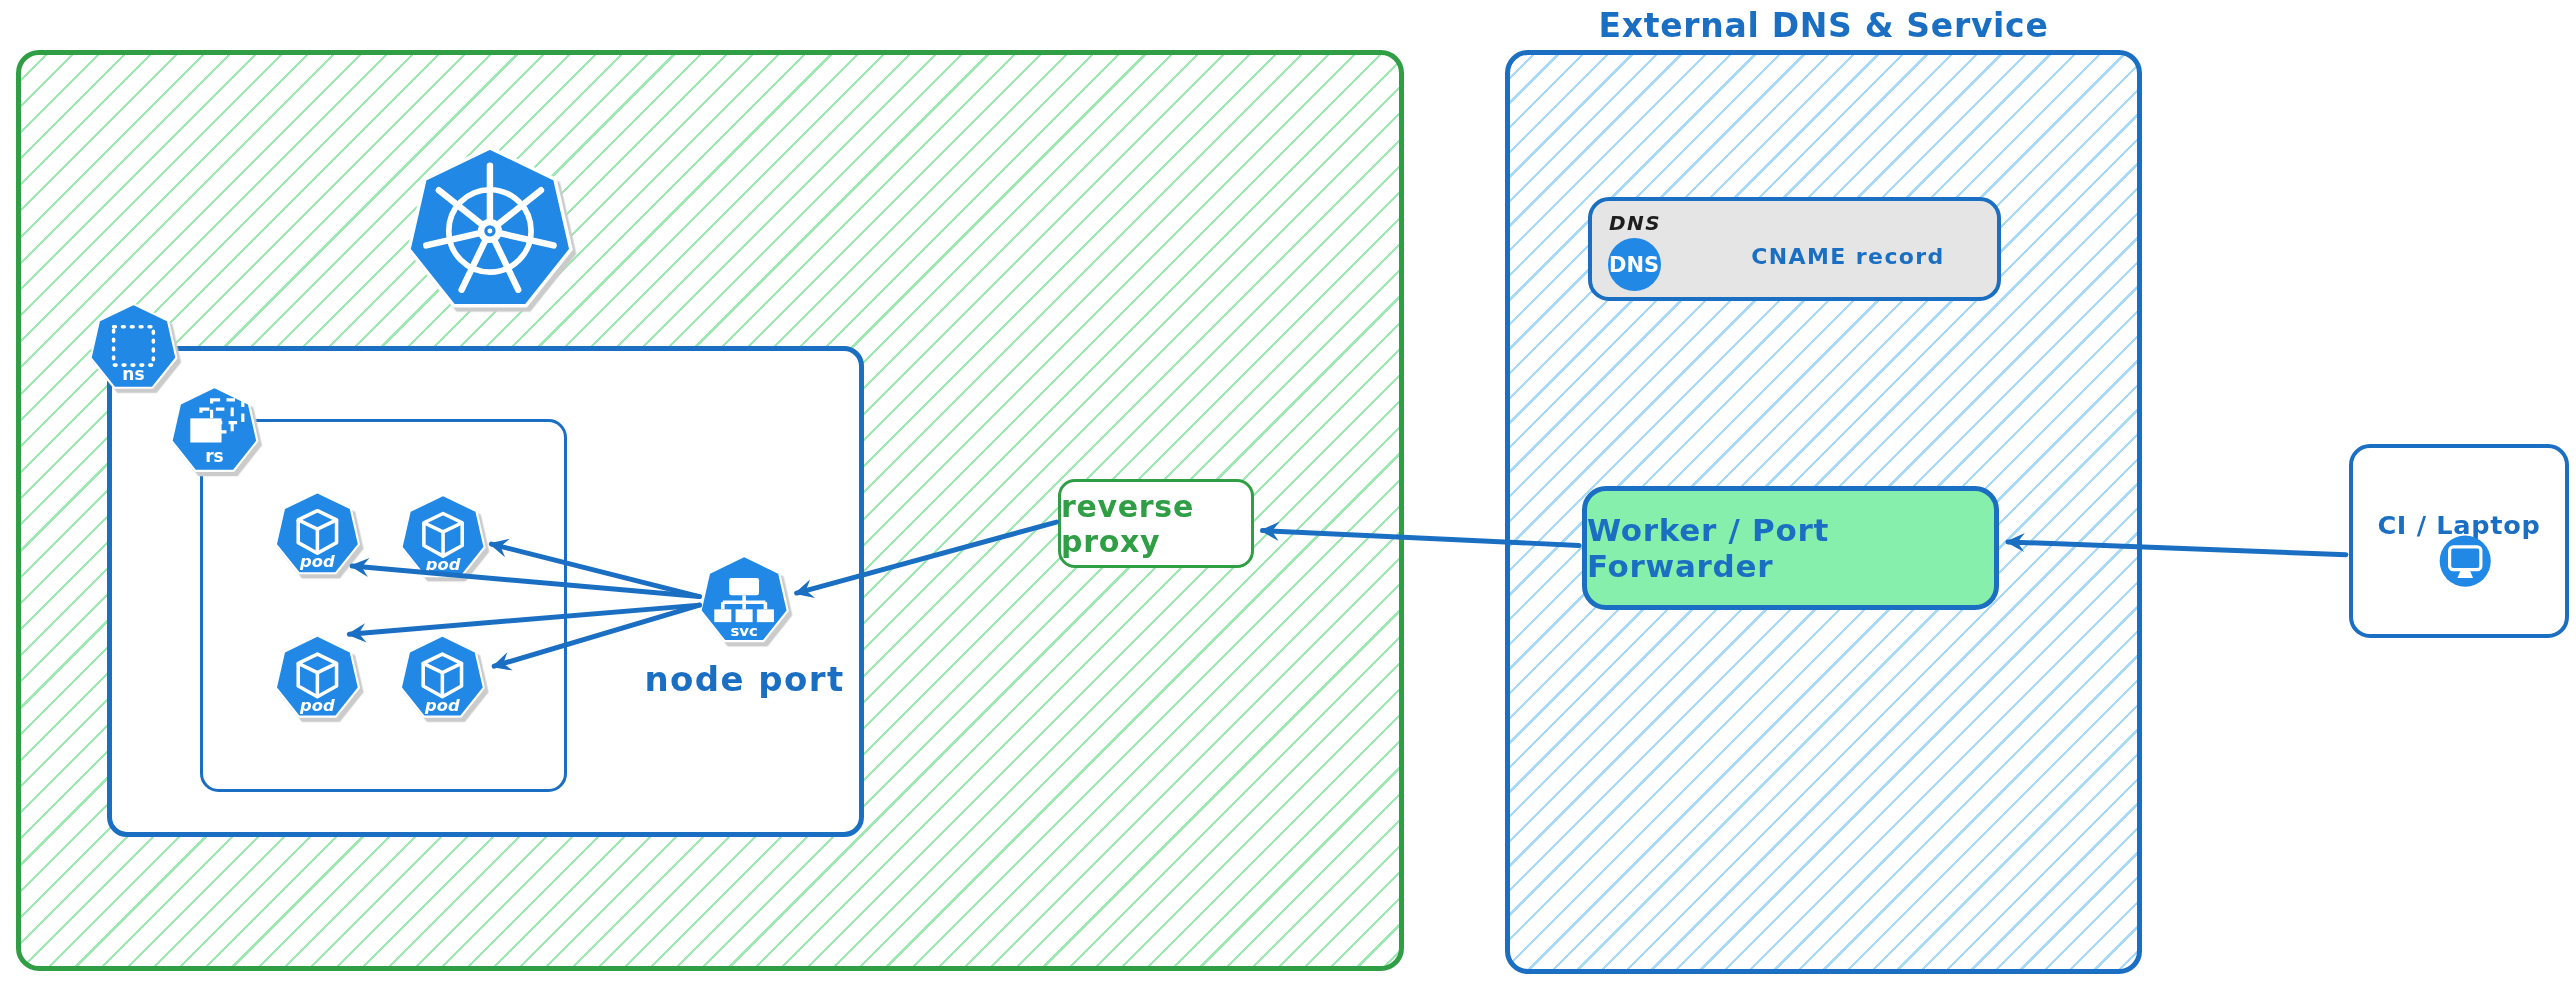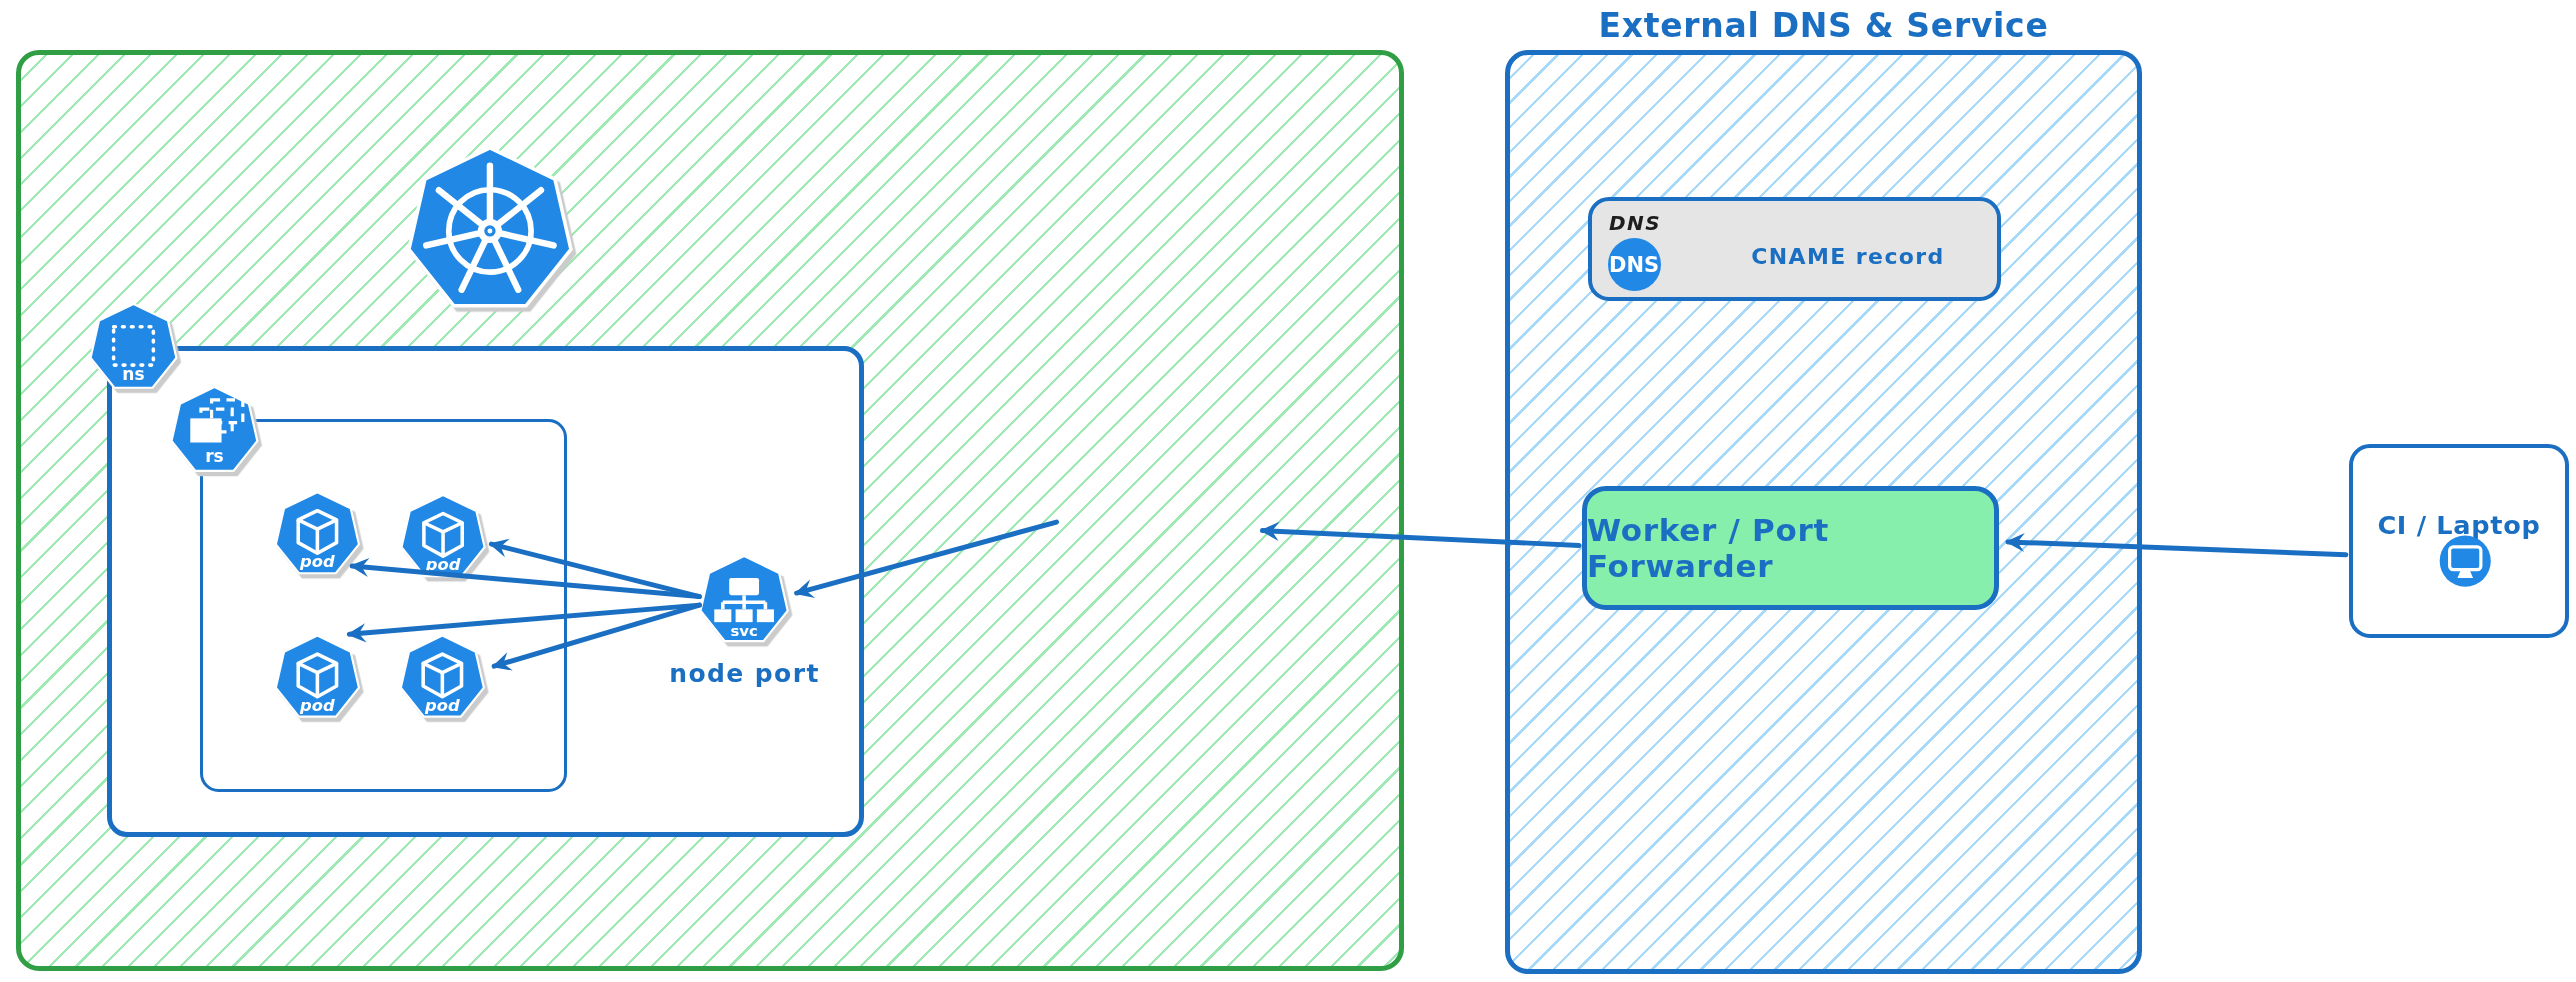--- a/index.html
+++ b/index.html
@@ -31,21 +31,21 @@
   .dns-box{left:1588px;top:197px;width:413px;height:104px;border:4.3px solid var(--blue);border-radius:21px;background:#e5e5e5;}
   .worker-box{left:1582px;top:486px;width:417px;height:124px;border:5px solid var(--blue);border-radius:24px;background:#86efac;
           display:flex;align-items:center;justify-content:center;}
   .ci-box{left:2349px;top:444px;width:220px;height:194px;border:4.3px solid var(--blue);border-radius:21px;background:#fff;}
   .title{position:absolute;text-align:center;font-size:33px;font-weight:600;letter-spacing:0.7px;white-space:nowrap;}
   .vm-title{left:16.3px;width:1388px;top:4.3px;color:var(--green);}
   .ext-title{left:1505px;width:637px;top:5.7px;color:var(--blue);}
   .rp-label{color:var(--green);font-size:30px;font-weight:600;letter-spacing:0.7px;}
   .worker-label{color:var(--blue);font-size:31px;font-weight:600;letter-spacing:0.7px;}
   .node-port{position:absolute;left:638px;top:659px;width:213px;text-align:center;color:var(--blue);
-             font-size:25px;font-weight:600;letter-spacing:1.4px;}
+             font-size:34px;font-weight:600;letter-spacing:1.4px;}
   .dns-tag{position:absolute;left:17px;top:10px;color:var(--ink);font-size:20px;font-weight:700;letter-spacing:1.4px;font-style:italic;}
   .dns-badge{position:absolute;left:15.6px;top:37px;width:53px;height:53px;border-radius:50%;background:var(--icon-blue);
              display:flex;align-items:center;justify-content:center;color:#fff;font-size:21px;font-weight:700;}
   .cname-label{position:absolute;left:121px;top:43px;width:270px;text-align:center;color:var(--blue);
              font-size:22px;font-weight:600;letter-spacing:1.4px;}
   .ci-label{position:absolute;left:0;top:62px;width:100%;text-align:center;color:var(--blue);
              font-size:25.6px;font-weight:600;letter-spacing:0.7px;}
   svg.overlay{position:absolute;left:0;top:0;pointer-events:none;}
   .shadow{filter:drop-shadow(5px 6px 0 #cbcbcb);}
   .icon-text{fill:#ffffff;font-family:"DejaVu Sans","Liberation Sans",sans-serif;font-weight:700;}
@@ -58,20 +58,23 @@
   <div class="box vm-box hatch-green"></div>
   <div class="box ext-box hatch-blue"></div>
 
   <div class="title ext-title">External DNS &amp; Service</div>
 
   <div class="box ns-box"></div>
   <div class="box rs-box"></div>
 
   <div class="node-port">node port</div>
 
+  <div class="box rp-box">
+    <span class="rp-label">reverse proxy</span>
+  </div>
 
   <div class="box dns-box">
     <span class="dns-tag">DNS</span>
     <span class="dns-badge">DNS</span>
     <span class="cname-label">CNAME record</span>
   </div>
 
   <div class="box worker-box">
     <span class="worker-label">Worker / Port Forwarder</span>
   </div>

